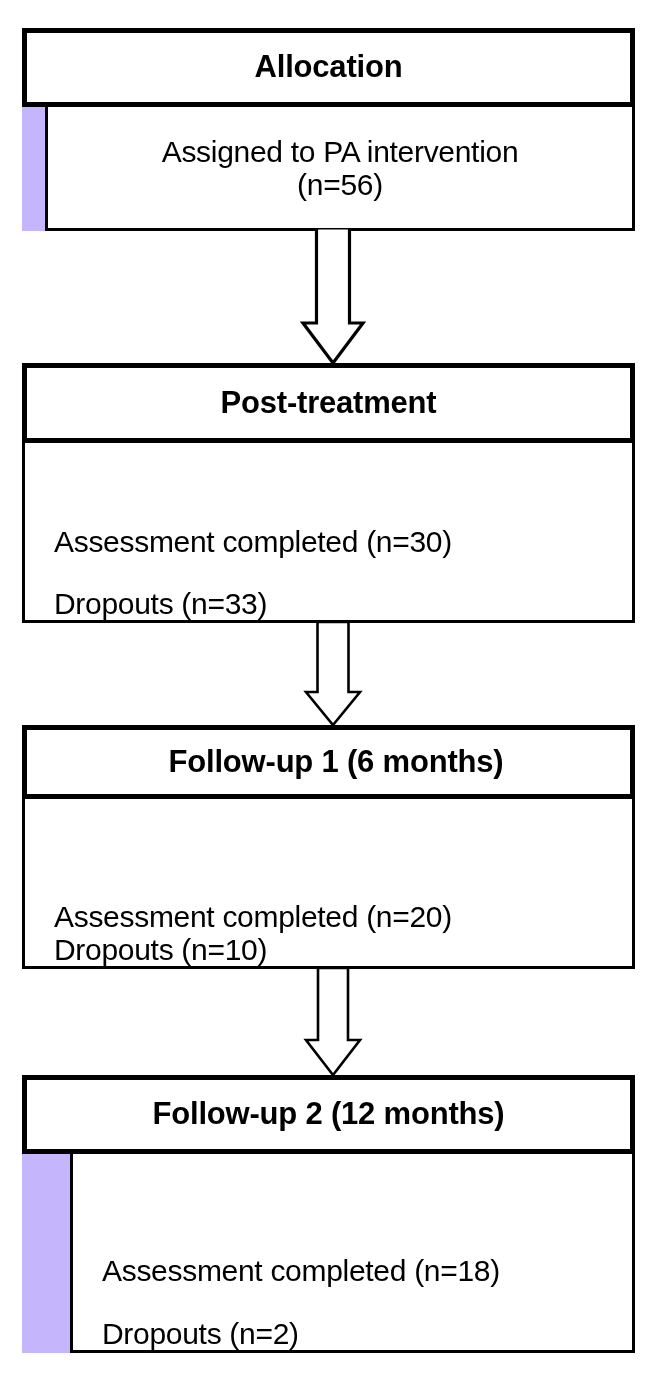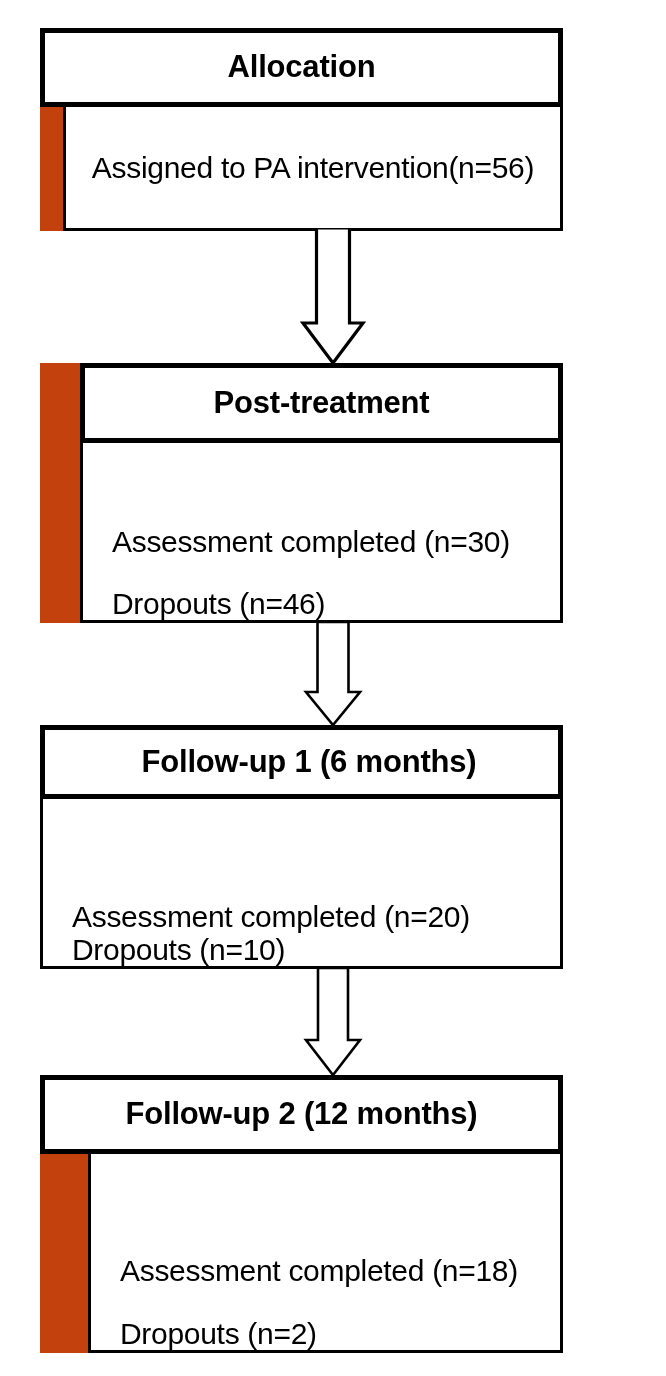--- a/index.html
+++ b/index.html
@@ -20,24 +20,24 @@
     position: absolute;
     left: 0;
     top: 0;
     width: 666px;
     height: 1376px;
   }
 
   
   .node {
     position: absolute;
-    left: 40px;
-    width: 523px;
+    left: 22px;
+    width: 613px;
     box-sizing: border-box;
-    background: #c2410c;
+    background: #c4b5fd;
   }
 
   .node-header {
     box-sizing: border-box;
     border: 5px solid #000000;
     background: #ffffff;
     display: flex;
     align-items: center;
     justify-content: center;
     text-align: center;
@@ -54,42 +54,42 @@
     background: #ffffff;
     font-size: 30px;
     line-height: 1.1;
     letter-spacing: -0.3px;
   }
 
   
   .body-centered {
     text-align: center;
     display: flex;
-    flex-direction: row;
+    flex-direction: column;
     align-items: center;
     justify-content: center;
     margin-left: 23px;
   }
   .body-centered .line { display: block; }
 
   .body-left {
     text-align: left;
     padding-left: 29px;
     display: flex;
     flex-direction: column;
     justify-content: flex-end;
   }
   .body-left .line { display: block; }
 
   
   #node-allocation        { top: 28px; }
   #node-allocation .node-header { height: 79px; }
   #node-allocation .node-body   { height: 124px; }
 
-  #node-post-treatment        { top: 363px; padding-left: 40px; }
+  #node-post-treatment        { top: 363px; }
   #node-post-treatment .node-header { height: 80px; }
   #node-post-treatment .node-body   { height: 180px; padding-top: 30px; }
   #node-post-treatment .node-body .line + .line { margin-top: 29px; }
 
   #node-followup-1        { top: 725px; }
   #node-followup-1 .node-header { height: 74px; padding-left: 15px; }
   #node-followup-1 .node-body   { height: 170px; }
   #node-followup-1 .node-body .line + .line { }
 
   #node-followup-2        { top: 1075px; }
@@ -125,21 +125,21 @@
   <div class="arrow" id="arrow-1">
     <svg viewBox="0 0 74 137" preserveAspectRatio="none">
       <polygon points="20.5,0 53.5,0 53.5,95 67,95 37,135 7,95 20.5,95" fill="#ffffff" stroke="#000000" stroke-width="3.2" stroke-linejoin="miter"></polygon>
     </svg>
   </div>
 
   <div class="node" id="node-post-treatment">
     <div class="node-header">Post-treatment</div>
     <div class="node-body body-left">
       <span class="line">Assessment completed (n=30)</span>
-      <span class="line">Dropouts (n=46)</span>
+      <span class="line">Dropouts (n=33)</span>
     </div>
   </div>
 
   <div class="arrow" id="arrow-2">
     <svg viewBox="0 0 74 105" preserveAspectRatio="none">
       <polygon points="21.5,0 52.5,0 52.5,70 64,70 37,103 10,70 21.5,70" fill="#ffffff" stroke="#000000" stroke-width="2.6" stroke-linejoin="miter"></polygon>
     </svg>
   </div>
 
   <div class="node" id="node-followup-1">

